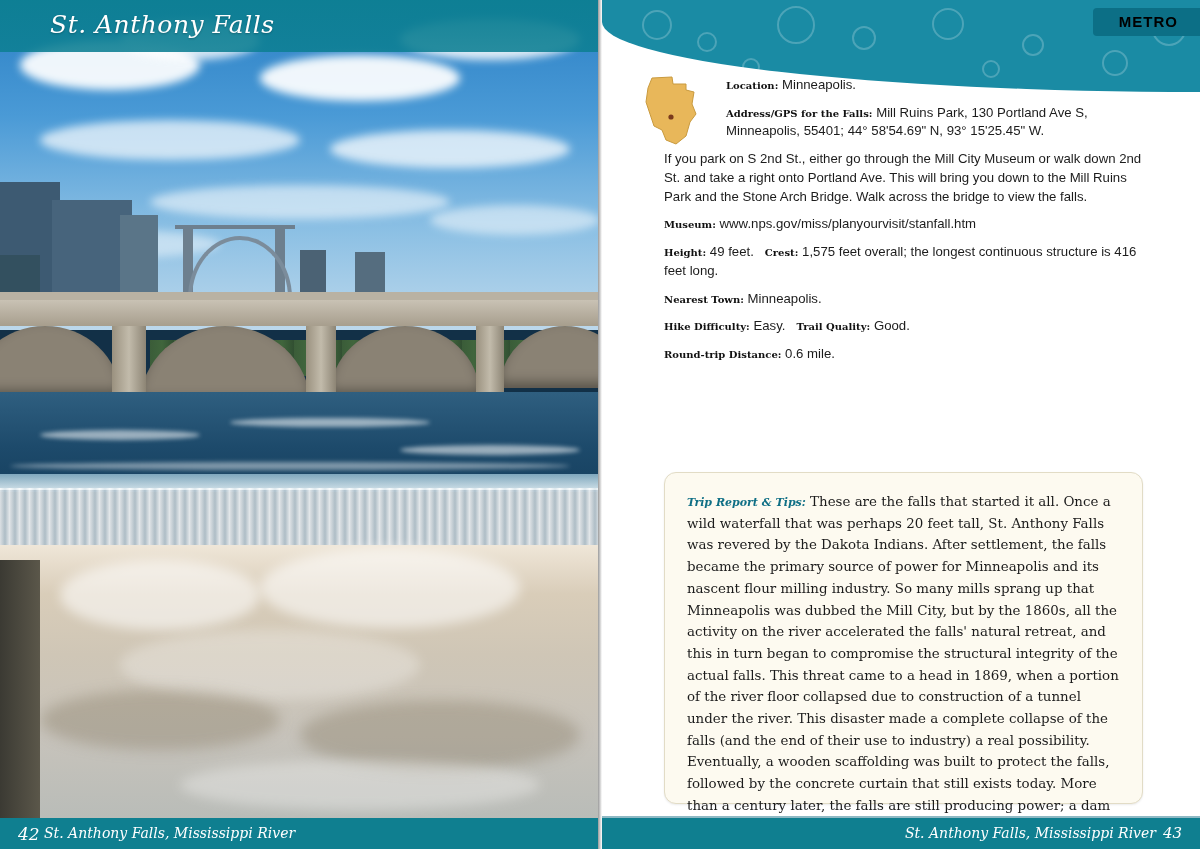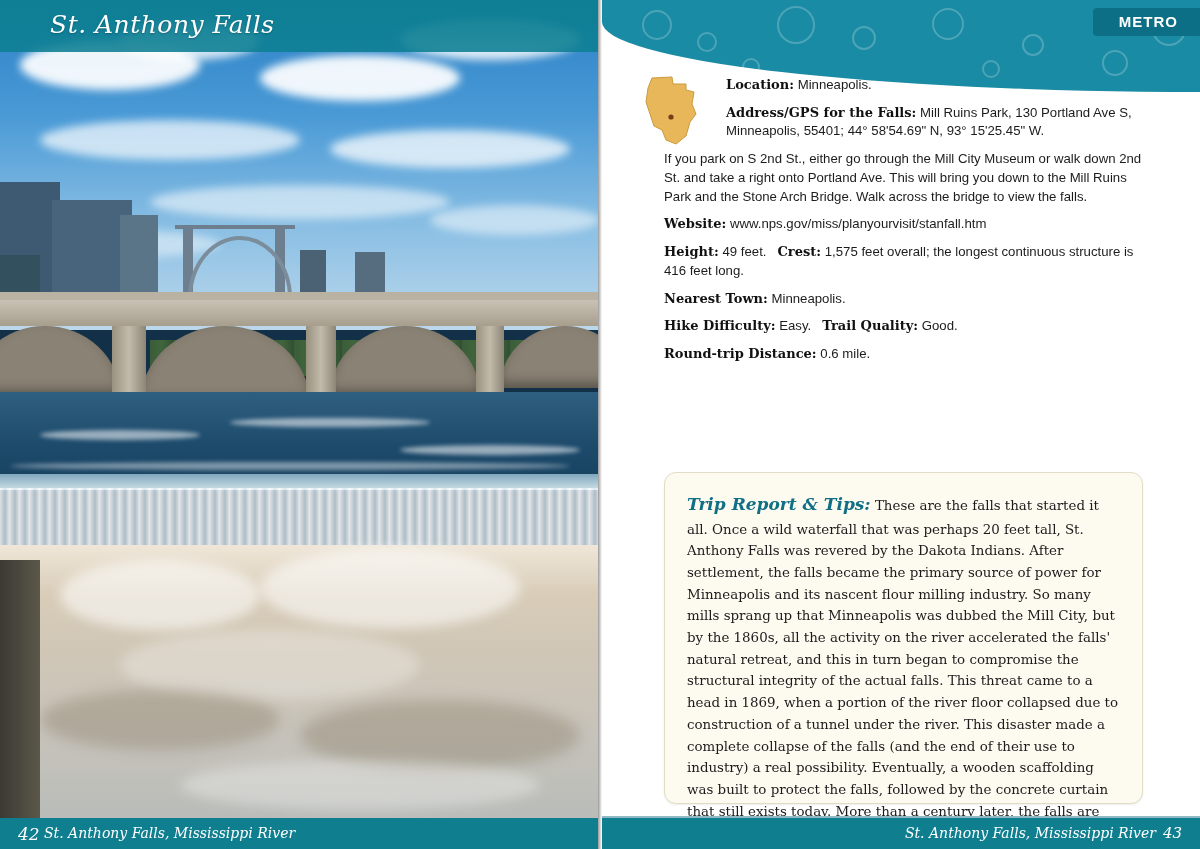--- a/index.html
+++ b/index.html
@@ -251,21 +251,21 @@
   }
   .bubble {
     position: absolute;
     border-radius: 50%;
     border: 2px solid rgba(255,255,255,0.22);
   }
   .metro-tab {
     position: absolute;
     right: 0px; top: 8px;
     background: #0c6f86;
-    color: #ffffff;
+    color: #000000;
     font-family: "Liberation Sans", sans-serif;
     font-weight: bold;
     font-size: 15px;
     letter-spacing: 1px;
     padding: 5px 22px 6px 26px;
     border-radius: 4px 0 0 4px;
   }
 
   .content {
     position: absolute;
@@ -283,21 +283,21 @@
   .info {
     font-family: "Liberation Sans", sans-serif;
     font-size: 13.2px;
     color: #1c1c1c;
     line-height: 1.42;
   }
   .info p { margin: 0 0 9px 0; }
   .info .lbl {
     font-weight: bold;
     font-family: "DejaVu Serif", serif;
-    font-size: 13px;
+    font-size: 10px;
     color: #111;
   }
   .indent-first { padding-left: 62px; }
   .indent-second { padding-left: 62px; }
 
   
   .trip-box {
     position: absolute;
     left: 62px;
     top: 472px;
@@ -314,21 +314,21 @@
     font-size: 13.4px;
     line-height: 1.62;
     color: #1b1b1b;
     text-align: left;
   }
   .trip-head {
     font-family: "DejaVu Serif", serif;
     font-style: italic;
     font-weight: bold;
     color: #0f6f85;
-    font-size: 17px;
+    font-size: 11px;
   }
 
   .right-footer {
     position: absolute;
     left: 0; bottom: 0;
     width: 598px; height: 31px;
     background: #0f7f90;
   }
   .right-footer .fcap {
     position: absolute;
@@ -457,21 +457,21 @@
         <span>Minneapolis.</span>
       </p>
       <p class="indent-second">
         <span class="lbl">Address/GPS for the Falls:</span>
         <span>Mill Ruins Park, 130 Portland Ave S, Minneapolis, 55401; 44° 58'54.69" N, 93° 15'25.45" W.</span>
       </p>
       <p>
         <span>If you park on S 2nd St., either go through the Mill City Museum or walk down 2nd St. and take a right onto Portland Ave. This will bring you down to the Mill Ruins Park and the Stone Arch Bridge. Walk across the bridge to view the falls.</span>
       </p>
       <p>
-        <span class="lbl">Website:</span>
+        <span class="lbl">Museum:</span>
         <span>www.nps.gov/miss/planyourvisit/stanfall.htm</span>
       </p>
       <p>
         <span class="lbl">Height:</span>
         <span>49 feet.</span>
         &nbsp;
         <span class="lbl">Crest:</span>
         <span>1,575 feet overall; the longest continuous structure is 416 feet long.</span>
       </p>
       <p>

